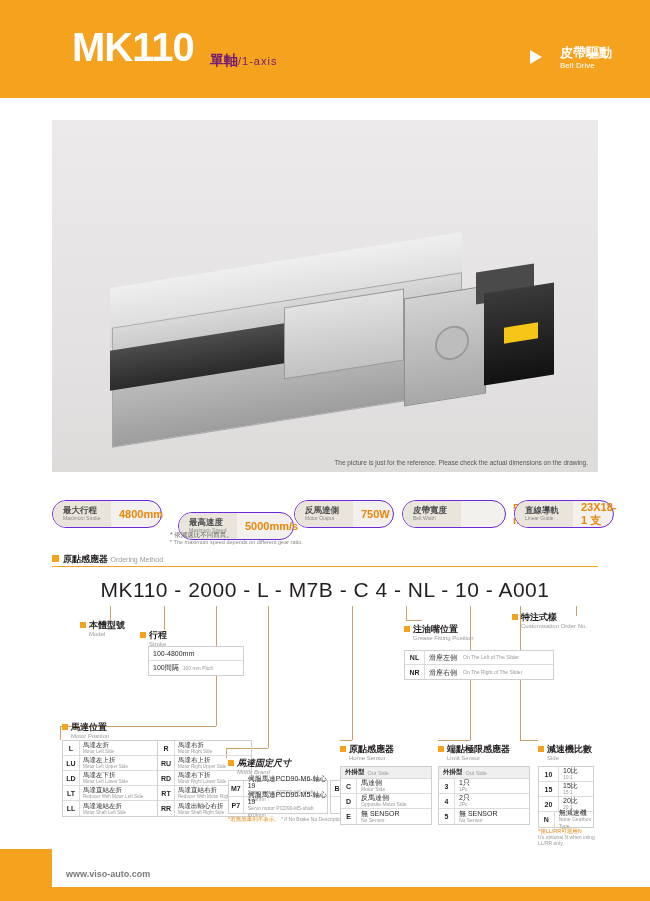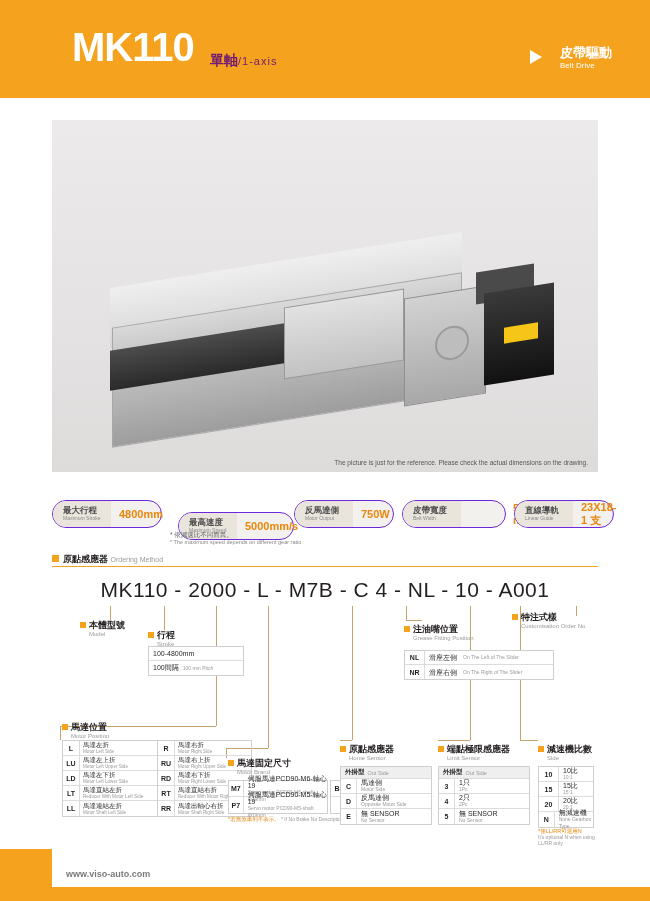--- a/index.html
+++ b/index.html
@@ -280,21 +280,21 @@
 <div class="line hline" style="left:340px;top:740px;width:12px;"></div>
 <div class="line hline" style="left:406px;top:620px;width:16px;"></div>
 <div class="line hline" style="left:438px;top:740px;width:32px;"></div>
 <div class="line hline" style="left:520px;top:740px;width:18px;"></div>
 
 <div class="callout sqlabel" style="left:80px;top:620px;">
   <div class="cn"><span class="sq"></span><span>本體型號</span></div>
   <div class="en" style="margin-left:9px;">Model</div>
 </div>
 
-<div class="callout sqlabel" style="left:148px;top:630px;">
+<div class="callout sqlabel" style="left:140px;top:630px;">
   <div class="cn"><span class="sq"></span><span>行程</span></div>
   <div class="en" style="margin-left:9px;">Stroke</div>
 </div>
 <div class="stroke-tbl">
   <div class="r">
       <span>100-4800mm</span>
     </div>
   <div class="r">
       <span>100間隔</span>
       <span class="en">100 mm Pitch</span>
@@ -377,21 +377,21 @@
           <div class="mp-k">RR</div>
           <div class="mp-v">
             <div class="cn">馬達出軸心右折</div>
             <div class="en">Motor Shaft Right Side</div>
           </div>
         </div>
     </div>
   </div>
 </div>
 
-<div class="callout sqlabel" style="left:228px;top:758px;">
+<div class="callout sqlabel" style="left:228px;top:758px;font-style:italic;">
   <div class="cn"><span class="sq"></span><span>馬達固定尺寸</span></div>
   <div class="en" style="margin-left:9px;">Motor Brand</div>
 </div>
 <div class="tbl" style="left:228px;top:780px;width:100px;">
   <div class="row" style="height:16px;">
     <div class="c-key">M7</div>
     <div class="c-val">
         <div class="cn">伺服馬達PCD90-M6-軸心19</div>
         <div class="en">Servo motor PCD90-M6-shaft Φ19mm</div>
       </div>

